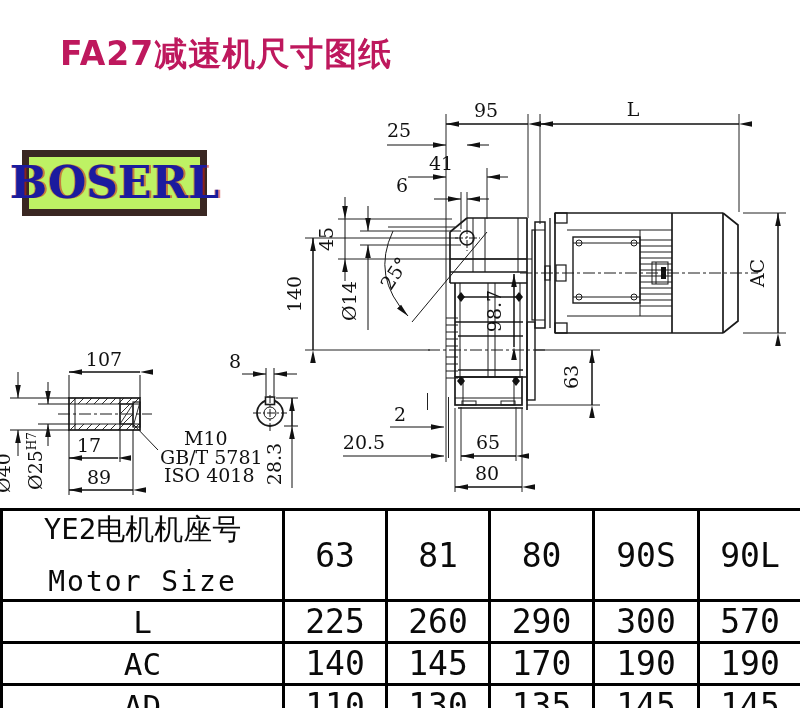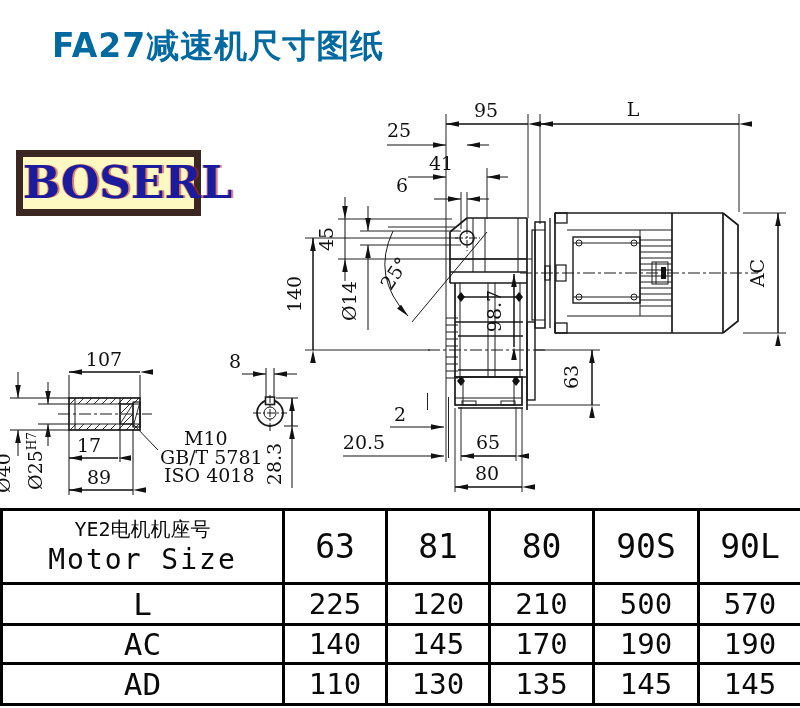--- a/index.html
+++ b/index.html
@@ -1,50 +1,50 @@
 <!DOCTYPE html>
 <html><head>
 <meta charset="utf-8">
 <style>
   html,body{margin:0;padding:0;}
   body{
     width:800px;height:708px;position:relative;background:#ffffff;
     font-family:"DejaVu Sans",sans-serif;color:#111;overflow:hidden;
   }
   .page-title{
-    position:absolute;left:44px;top:16px;margin:8px;
+    position:absolute;left:44px;top:16px;margin:16px;
     font-family:"DejaVu Sans",sans-serif;font-weight:bold;
-    font-size:33px;letter-spacing:1px;color:#0369a1;white-space:nowrap;
+    font-size:33px;letter-spacing:1px;color:#be185d;white-space:nowrap;
   }
   .logo-box{
-    position:absolute;left:16px;top:150px;width:171px;height:52px;
-    border:7px solid #3a2722;background:#fef9c3;
-    display:flex;align-items:center;justify-content:flex-start;
+    position:absolute;left:22px;top:150px;width:171px;height:52px;
+    border:7px solid #3a2722;background:#bef264;
+    display:flex;align-items:center;justify-content:center;
   }
   .logo-text{
     font-family:"DejaVu Serif",serif;font-weight:bold;font-size:44px;
     color:#1b1b9e;line-height:1;
     text-shadow:2px 0 0 rgba(200,30,30,.55), -1px 0 0 rgba(200,30,30,.45);
   }
   svg{position:absolute;left:0;top:0;}
   svg line, svg path, svg rect, svg circle, svg polyline{vector-effect:none;}
   .dim-text{font-family:"DejaVu Serif",serif;font-size:19px;fill:#111;}
   table.spec{
     position:absolute;left:0;top:508px;width:800px;
     border-collapse:collapse;table-layout:fixed;
     font-family:"DejaVu Sans Mono","DejaVu Sans",monospace;
     text-align:center;color:#0a0a0a;
   }
   table.spec td{border:3px solid #000;padding:0;vertical-align:middle;}
   .hdr-cell div{line-height:1.25;}
-  .hdr-zh{font-size:20px;}
-  .hdr-en{font-size:28px;letter-spacing:2px;}
+  .hdr-zh{font-size:29px;}
+  .hdr-en{font-size:28px;letter-spacing:2px;margin-top:17px;}
   .col-val{font-size:33px;}
   .row-label{font-size:31px;}
-  .cell-val{font-size:29px;}
+  .cell-val{font-size:33px;}
 </style>
 </head>
 <body>
 
 <h1 class="page-title">FA27减速机尺寸图纸</h1>
 
 <div class="logo-box">
   <span class="logo-text">BOSERL</span>
 </div>
 
@@ -357,23 +357,23 @@
       </td>
       <td class="col-val">63</td>
       <td class="col-val">81</td>
       <td class="col-val">80</td>
       <td class="col-val">90S</td>
       <td class="col-val">90L</td>
     </tr>
     <tr style="height:41px">
       <td class="row-label">L</td>
       <td class="cell-val">225</td>
-      <td class="cell-val">120</td>
-      <td class="cell-val">210</td>
-      <td class="cell-val">500</td>
+      <td class="cell-val">260</td>
+      <td class="cell-val">290</td>
+      <td class="cell-val">300</td>
       <td class="cell-val">570</td>
     </tr>
     <tr style="height:39px">
       <td class="row-label">AC</td>
       <td class="cell-val">140</td>
       <td class="cell-val">145</td>
       <td class="cell-val">170</td>
       <td class="cell-val">190</td>
       <td class="cell-val">190</td>
     </tr>

